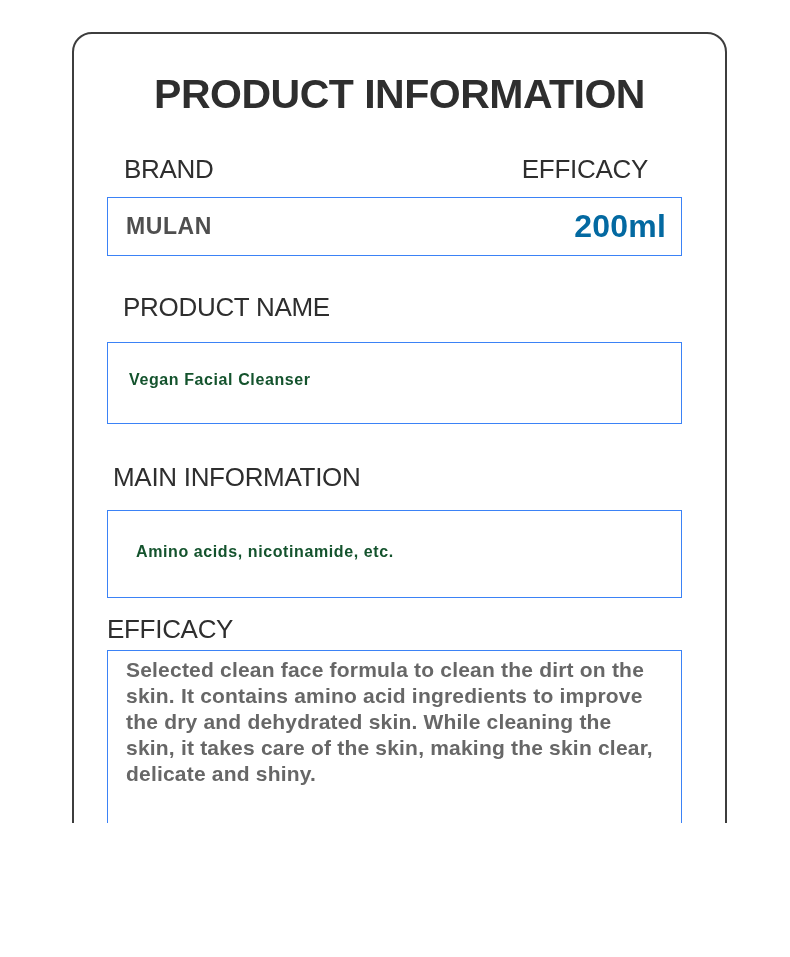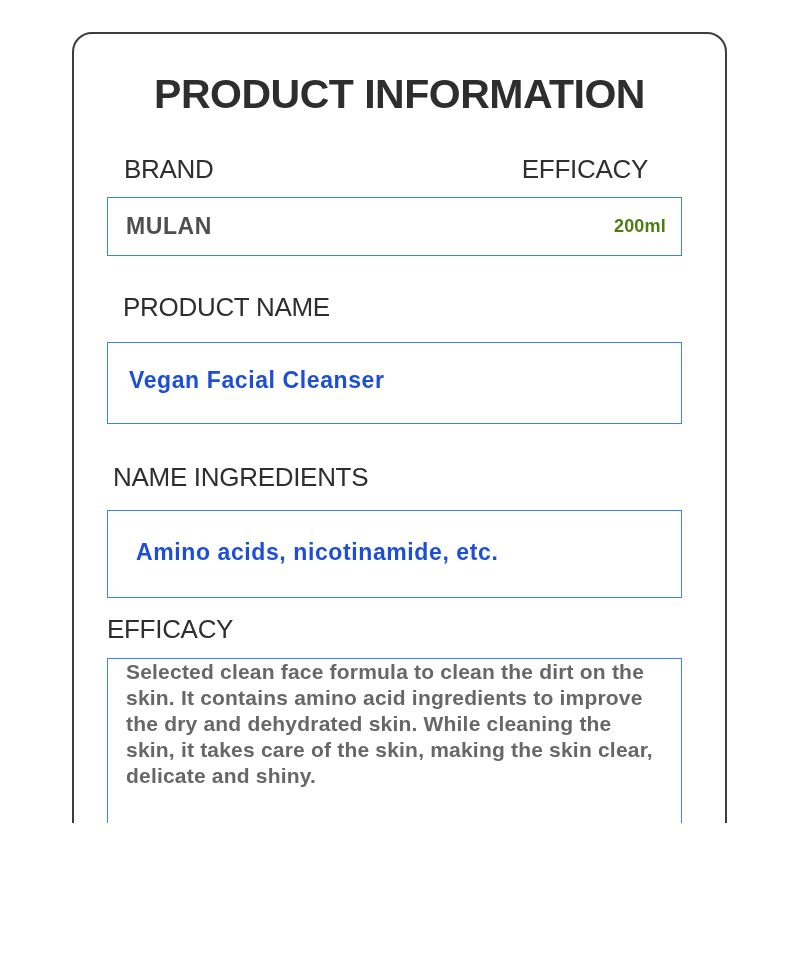--- a/index.html
+++ b/index.html
@@ -60,52 +60,52 @@
     justify-content: space-between;
     padding: 0 15px 0 18px;
   }
   .brand-value {
     font-size: 23px;
     font-weight: 700;
     letter-spacing: 0.6px;
     color: #4f4f4f;
   }
   .specific-value {
-    font-size: 18px;
+    font-size: 32px;
     font-weight: 700;
     letter-spacing: 0.2px;
-    color: #4d7c0f;
+    color: #0369a1;
   }
   .label-product-name { margin: 36px 0 16px 49px; }
   .box-product-name {
     margin-top: 20px;
     height: 82px;
     display: flex;
     align-items: center;
     padding: 0 15px 6px 21px;
   }
   .value-text {
-    font-size: 23px;
+    font-size: 16px;
     font-weight: 700;
     letter-spacing: 0.6px;
-    color: #1d4ed8;
+    color: #14532d;
   }
   .label-ingredients { margin: 38px 0 0 39px; }
   .box-ingredients {
     margin-top: 18px;
     height: 88px;
     display: flex;
     align-items: center;
     padding: 0 15px 4px 28px;
   }
   .label-efficacy { margin: 16px 0 0 33px; }
   .box-efficacy {
-    margin-top: 14px;
+    margin-top: 6px;
     height: 192px;
-    padding: 0 18px 0 18px;
+    padding: 6px 18px 0 18px;
   }
   .efficacy-text {
     font-size: 21px;
     line-height: 26px;
     font-weight: 700;
     letter-spacing: 0.2px;
     color: #676767;
   }
 </style>
 </head>
@@ -125,21 +125,21 @@
       <span class="brand-value">MULAN</span>
       <span class="specific-value">200ml</span>
     </div>
 
     <span class="sec-label label-product-name">PRODUCT NAME</span>
 
     <div class="box box-product-name">
       <span class="value-text">Vegan Facial Cleanser</span>
     </div>
 
-    <span class="sec-label label-ingredients">NAME INGREDIENTS</span>
+    <span class="sec-label label-ingredients">MAIN INFORMATION</span>
 
     <div class="box box-ingredients">
       <span class="value-text">Amino acids, nicotinamide, etc.</span>
     </div>
 
     <span class="sec-label label-efficacy">EFFICACY</span>
 
     <div class="box box-efficacy">
       <div class="efficacy-text">Selected clean face formula to clean the dirt on the skin. It contains amino acid ingredients to improve the dry and dehydrated skin. While cleaning the skin, it takes care of the skin, making the skin clear, delicate and shiny.</div>
     </div>

